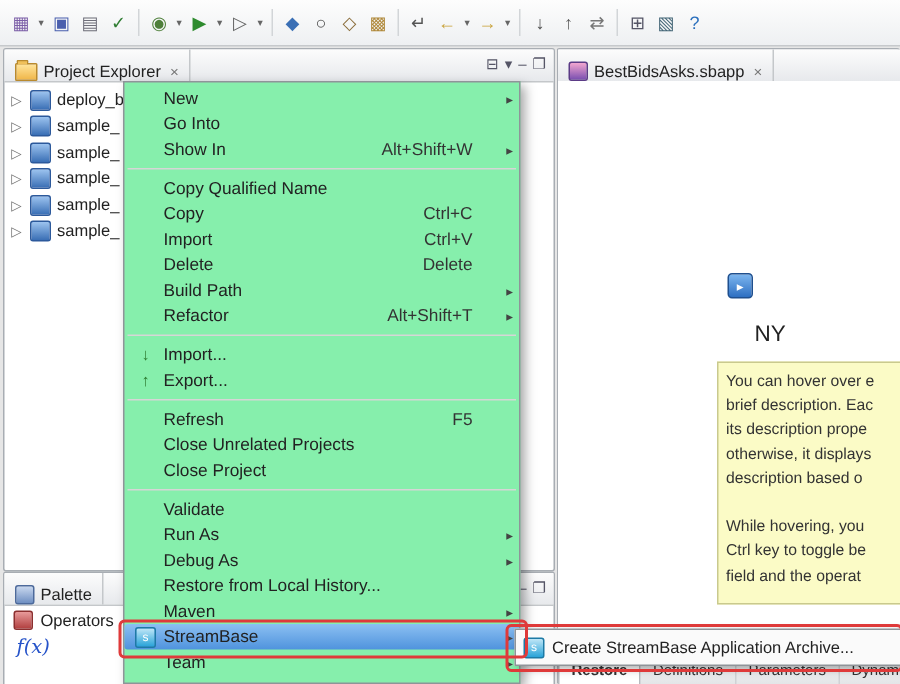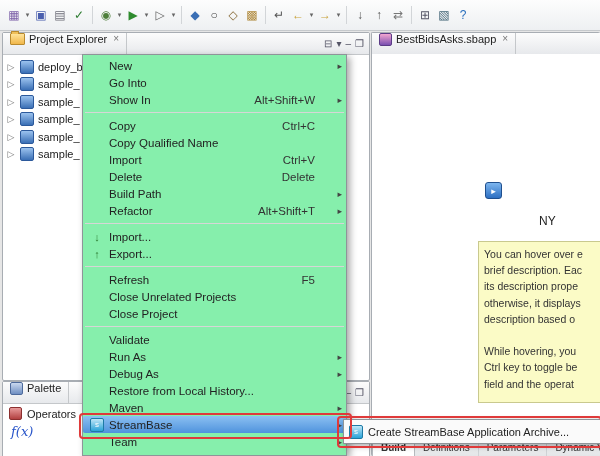--- a/index.html
+++ b/index.html
@@ -12,21 +12,21 @@
            display:flex;align-items:center;padding:0 5px;gap:1px;}
   .tb-icon{width:18px;height:18px;display:inline-flex;align-items:center;justify-content:center;
            font-size:12px;border-radius:2px;cursor:default;}
   .tb-dd{font-size:7px;color:#666;width:7px;display:inline-flex;justify-content:center;}
   .tb-sep{width:1px;height:18px;background:#d2d5d8;margin:0 3px;}
 
   
   .panel{position:absolute;background:#fff;border:1px solid #a8adb3;border-radius:2px;}
   .view-header{height:21px;background:linear-gradient(#fcfcfc,#e7e9ec);
                border-bottom:1px solid #c4c7ca;display:flex;align-items:center;}
-  .view-tab{height:21px;display:flex;align-items:flex-start;gap:4px;padding:0 7px;
+  .view-tab{height:21px;display:flex;align-items:flex-end;gap:4px;padding:0 7px;
             background:linear-gradient(#ffffff,#dcе9f8);border-right:1px solid #c4c7ca;
             font-size:11px;white-space:nowrap;}
   .view-tab .close{color:#777;font-size:10px;margin-left:2px;}
   .hdr-btns{margin-left:auto;display:flex;align-items:center;gap:4px;padding-right:5px;color:#556;}
   .hdr-btn{font-size:10px;line-height:10px;cursor:default;}
 
   
   .folder-ic{width:13px;height:10px;background:linear-gradient(#ffe49a,#f0b74a);
              border:1px solid #b98a2e;border-radius:1px;position:relative;}
   .folder-ic:before{content:"";position:absolute;top:-3px;left:0;width:6px;height:2px;
@@ -43,21 +43,21 @@
   .pal-row{display:flex;align-items:center;gap:5px;padding:3px 0 0 6px;font-size:11px;}
   .pal-ic{width:11px;height:11px;border-radius:2px;background:linear-gradient(#e89a9a,#b24040);border:1px solid #8c2f2f;}
   .fx{font-family:"DejaVu Serif",serif;font-style:italic;color:#2653c9;font-size:13px;padding:4px 0 0 8px;}
 
   
   .ed-tab-ic{width:11px;height:11px;border-radius:2px;background:linear-gradient(#f3a6d0,#7a4fb0);border:1px solid #5b3b86;}
   .canvas{position:absolute;left:0;top:21px;right:0;bottom:19px;background:#fff;overflow:hidden;}
   .stream-ic{position:absolute;width:15px;height:15px;border-radius:3px;
              background:linear-gradient(#7db6ef,#2d6fc2);border:1px solid #1f4f8e;
              color:#fff;font-size:9px;display:flex;align-items:center;justify-content:center;}
-  .stream-label{position:absolute;font-size:12px;color:#222;white-space:nowrap;margin-left:36px;}
+  .stream-label{position:absolute;font-size:15px;color:#222;white-space:nowrap;}
   .note{position:absolute;background:#fbfbc6;border:1px solid #c9c98e;padding:4px 5px;
         font-size:10.5px;line-height:16.2px;color:#333;white-space:nowrap;overflow:hidden;}
   .ed-bottom{position:absolute;left:0;right:0;bottom:0;height:19px;background:linear-gradient(#f4f5f6,#e4e6e8);
              border-top:1px solid #c4c7ca;display:flex;align-items:flex-end;font-size:10px;}
   .ed-btab{padding:2px 8px 3px 8px;border-right:1px solid #cfd2d5;color:#333;white-space:nowrap;}
   .ed-btab.sel{background:#fff;border:1px solid #b6babe;border-bottom:none;font-weight:bold;}
 
   
   .context-menu{position:absolute;left:82px;top:54px;width:263px;bottom:0;z-index:30;
                 background:#86efac;border:1px solid #8f9499;box-shadow:3px 3px 7px rgba(0,0,0,.35);
@@ -206,21 +206,21 @@
         <div>its description prope</div>
         <div>otherwise, it displays</div>
         <div>description based o</div>
         <div>&nbsp;</div>
         <div>While hovering, you</div>
         <div>Ctrl key to toggle be</div>
         <div>field and the operat</div>
       </div>
     </div>
     <div class="ed-bottom">
-      <div class="ed-btab sel">Build</div>
+      <div class="ed-btab sel">Restore</div>
       <div class="ed-btab">Definitions</div>
       <div class="ed-btab">Parameters</div>
       <div class="ed-btab">Dynamic V</div>
     </div>
   </div>
 
   <div class="context-menu">
     <div class="menu-item">
       <span class="mi-ic"></span>
       <span class="mi-label">New</span>
@@ -233,27 +233,27 @@
     </div>
     <div class="menu-item">
       <span class="mi-ic"></span>
       <span class="mi-label">Show In</span>
       <span class="mi-short">Alt+Shift+W</span>
       <span class="mi-arrow">▸</span>
     </div>
     <div class="menu-sep"></div>
     <div class="menu-item">
       <span class="mi-ic"></span>
+      <span class="mi-label">Copy Qualified Name</span>
+    </div>
+    <div class="menu-item">
+      <span class="mi-ic"></span>
       <span class="mi-label">Copy</span>
       <span class="mi-short">Ctrl+C</span>
       <span class="mi-arrow"></span>
-    </div>
-    <div class="menu-item">
-      <span class="mi-ic"></span>
-      <span class="mi-label">Copy Qualified Name</span>
     </div>
     <div class="menu-item">
       <span class="mi-ic"></span>
       <span class="mi-label">Import</span>
       <span class="mi-short">Ctrl+V</span>
       <span class="mi-arrow"></span>
     </div>
     <div class="menu-item">
       <span class="mi-ic"></span>
       <span class="mi-label">Delete</span>

